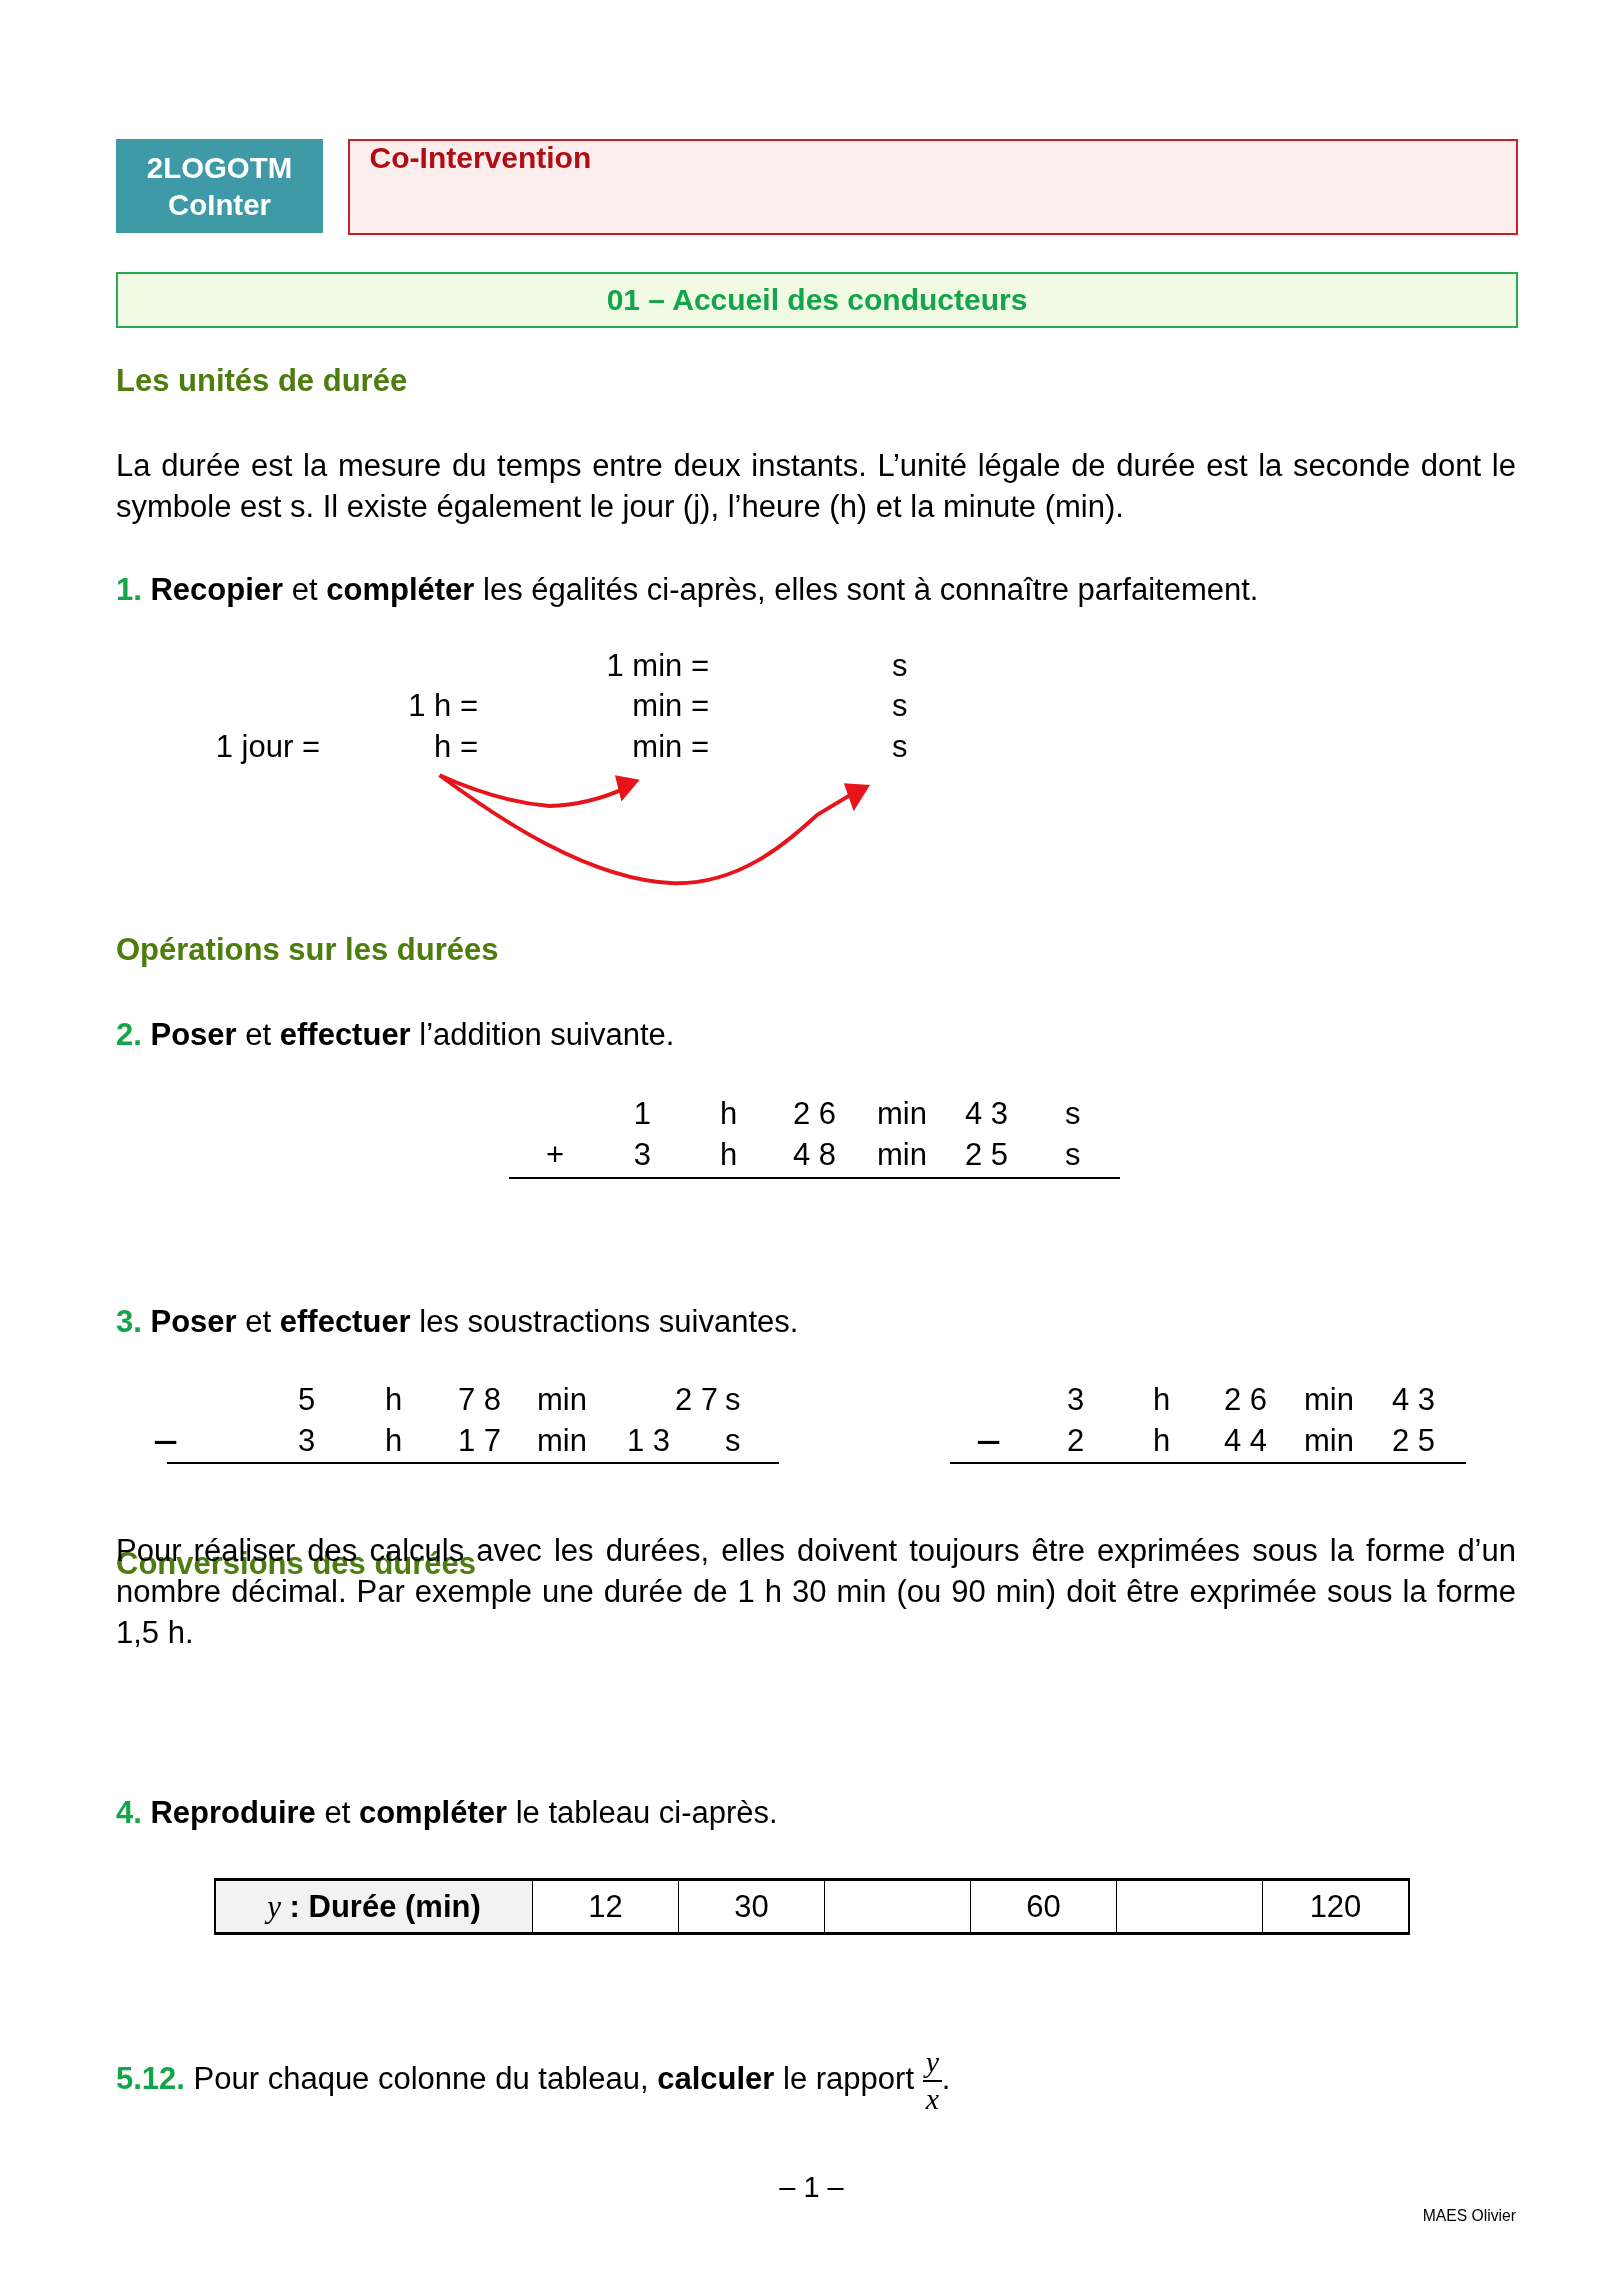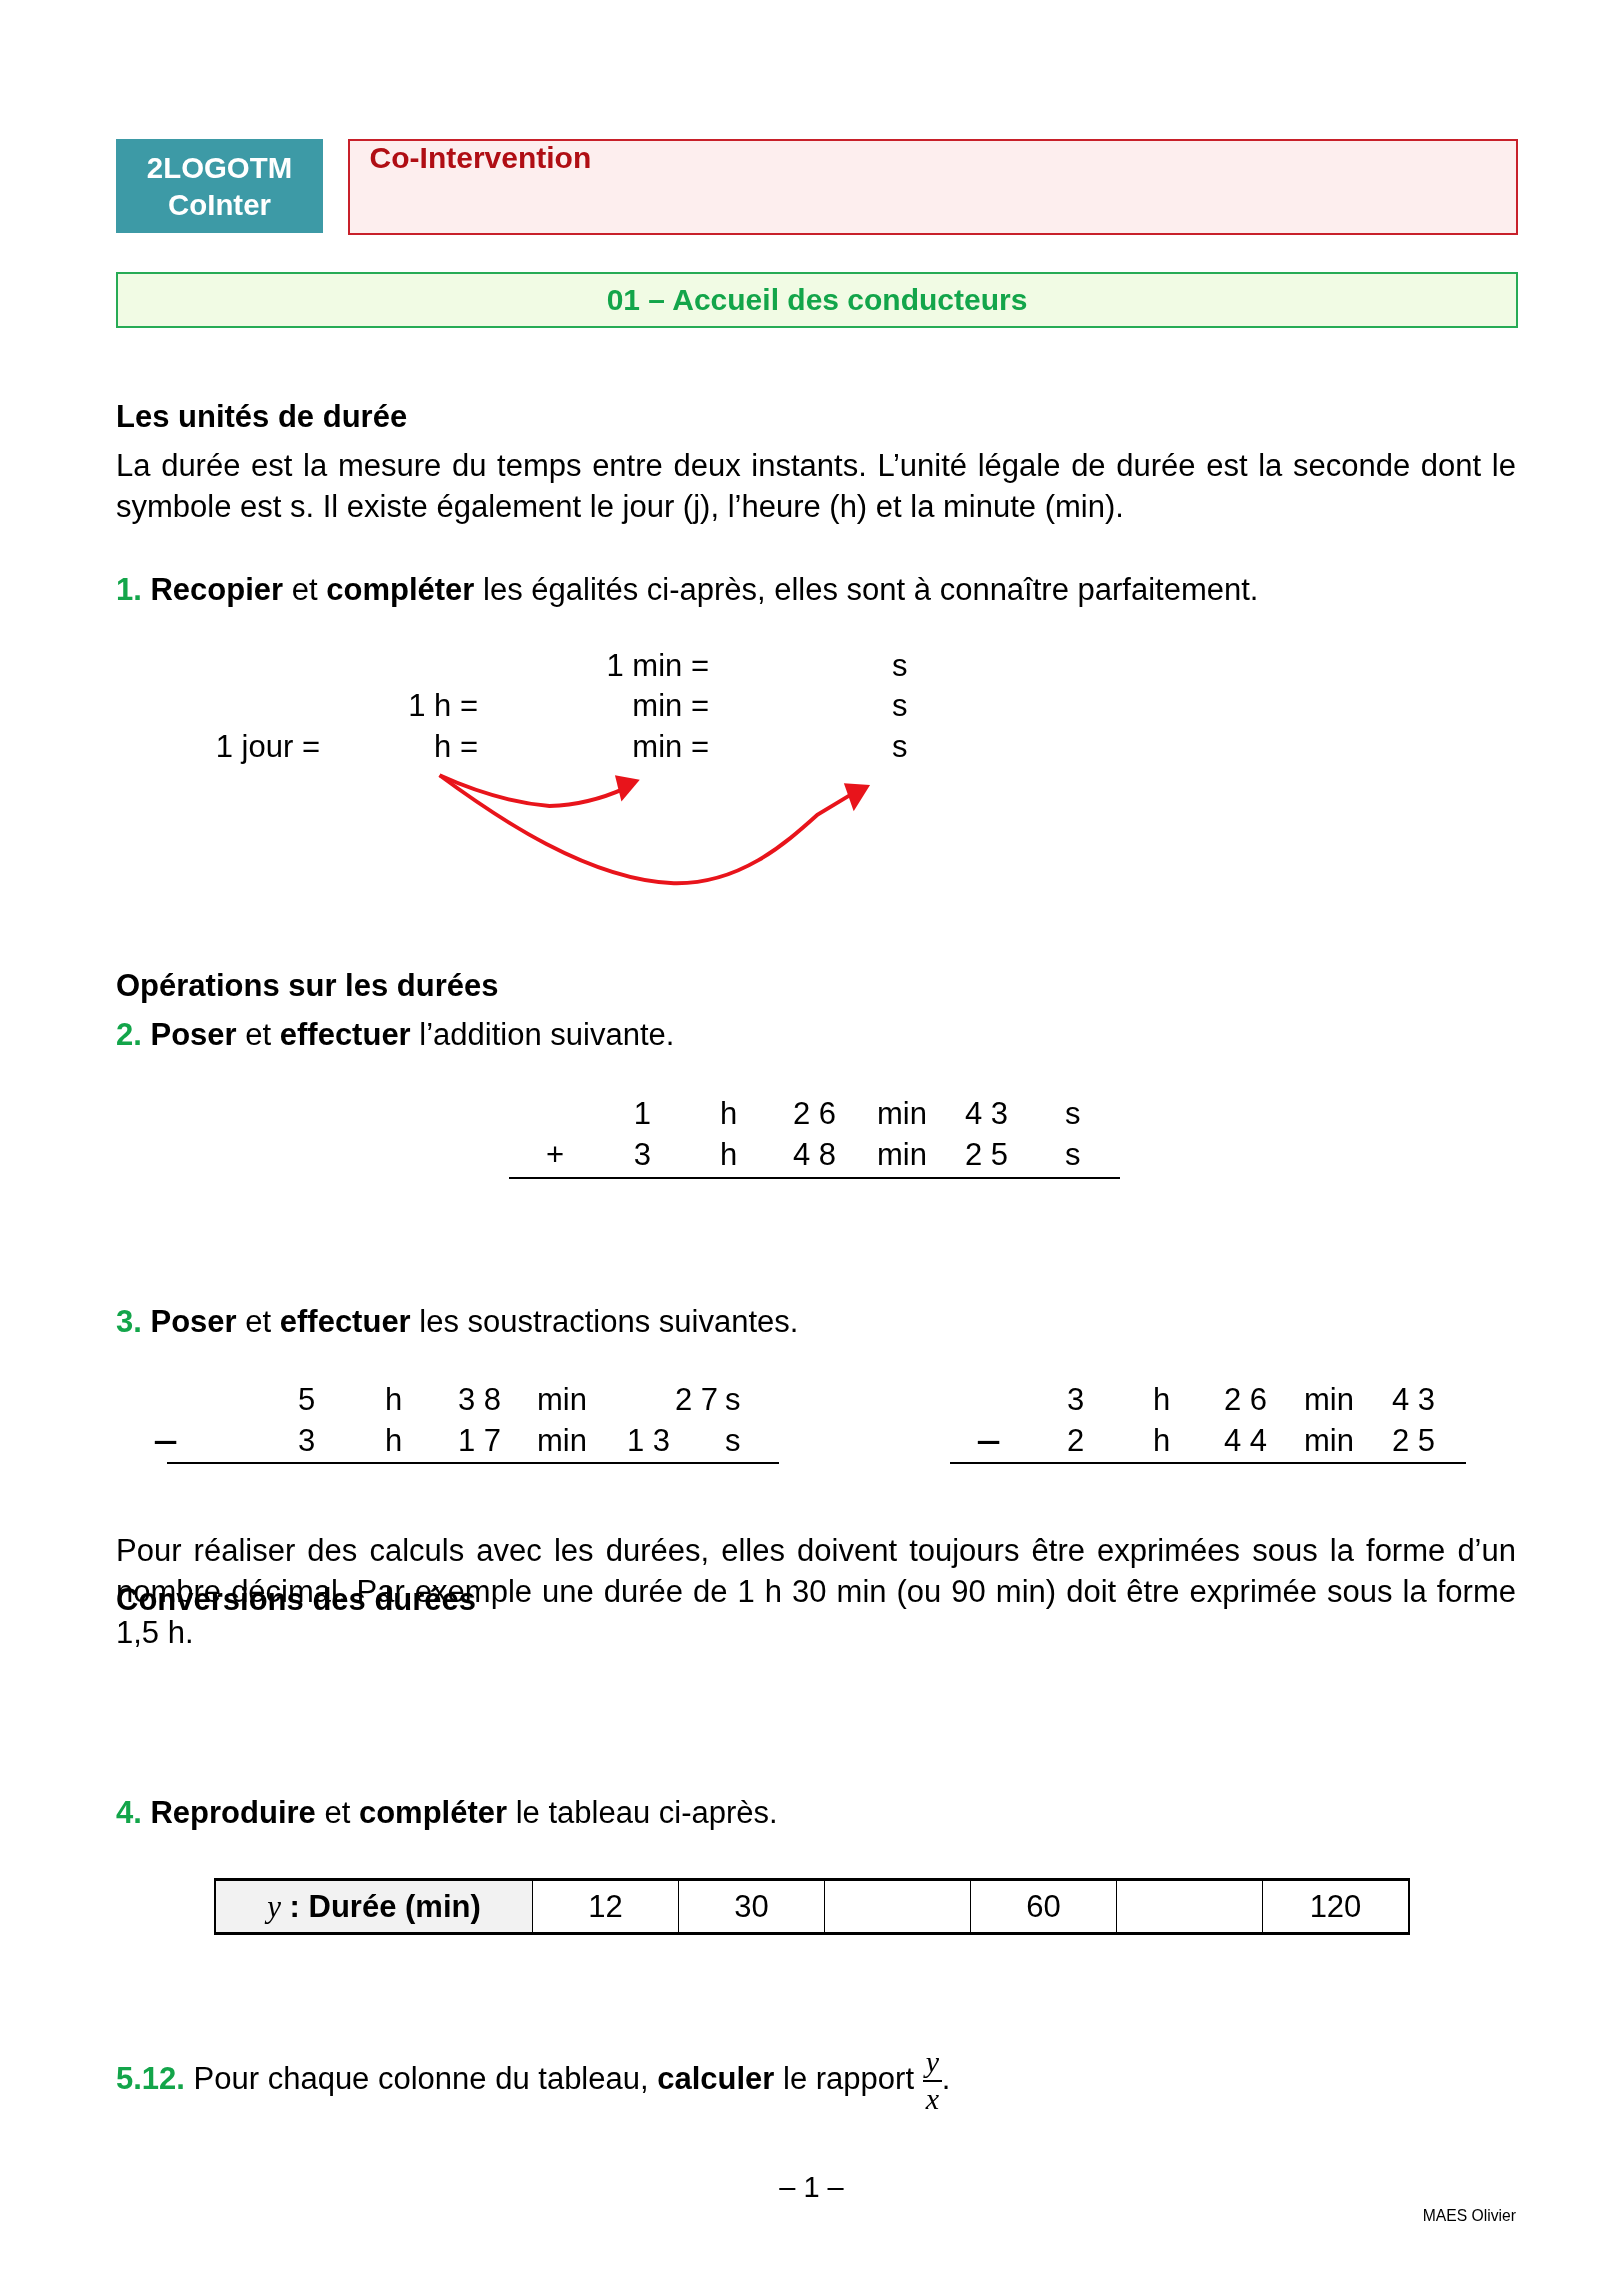--- a/index.html
+++ b/index.html
@@ -11,21 +11,21 @@
   #class-box { left:116px; top:139px; width:207px; height:94px; background:#3d9aa6;
                color:#fff; font-weight:bold; font-size:29.4px; line-height:37px;
                display:flex; flex-direction:column; align-items:center; justify-content:center; }
   #title-box { left:348px; top:139px; width:1166px; height:92px; background:#fdeeee;
                border:2px solid #c8202a; display:flex; align-items:flex-start; box-sizing:content-box; }
   #title-box span { color:#b00e14; font-weight:bold; font-size:30px; padding-left:19.6px; }
   #banner { left:116px; top:272px; width:1398px; height:52px; background:#f1fbe4;
             border:2px solid #27ab55; display:flex; align-items:center; justify-content:center; }
   #banner span { color:#13a54a; font-weight:bold; font-size:30px; }
 
-  .h2 { color:#000000; font-weight:bold; font-size:31px;margin-top:36px; }
+  .h2 { color:#4d7c0f; font-weight:bold; font-size:31px; }
   .qnum { color:#13a54a; font-weight:bold; }
   .para { left:116px; width:1400px; font-size:31px; line-height:41px; text-align:justify;
           text-align-last:left; white-space:normal; }
   b { font-weight:bold; }
 
   .eq { font-size:31px; white-space:nowrap; }
   .r { text-align:right; }
 
   .op { font-size:31px; white-space:nowrap; }
   .rule { position:absolute; height:2px; background:#000; }
@@ -120,21 +120,21 @@
 </div>
 
 <div class="abs txt" style="left:116px; top:1301px;">
   <span class="qnum">3.</span>
   <b>Poser</b><span> et </span><b>effectuer</b><span> les soustractions suivantes.</span>
 </div>
 
 <div>
   <div class="abs op" style="left:298px; top:1382px;">5</div>
   <div class="abs op" style="left:385px; top:1382px;">h</div>
-  <div class="abs op" style="left:458px; top:1382px;">3 8</div>
+  <div class="abs op" style="left:458px; top:1382px;">7 8</div>
   <div class="abs op" style="left:537px; top:1382px;">min</div>
   <div class="abs op" style="left:627px; top:1382px;margin-left:48px;">2 7</div>
   <div class="abs op" style="left:725px; top:1382px;">s</div>
 
   <div class="abs op" style="left:157px; top:1423px; font-weight:bold; transform:scaleX(1.4);">–</div>
   <div class="abs op" style="left:298px; top:1423px;">3</div>
   <div class="abs op" style="left:385px; top:1423px;">h</div>
   <div class="abs op" style="left:458px; top:1423px;">1 7</div>
   <div class="abs op" style="left:537px; top:1423px;">min</div>
   <div class="abs op" style="left:627px; top:1423px;">1 3</div>

